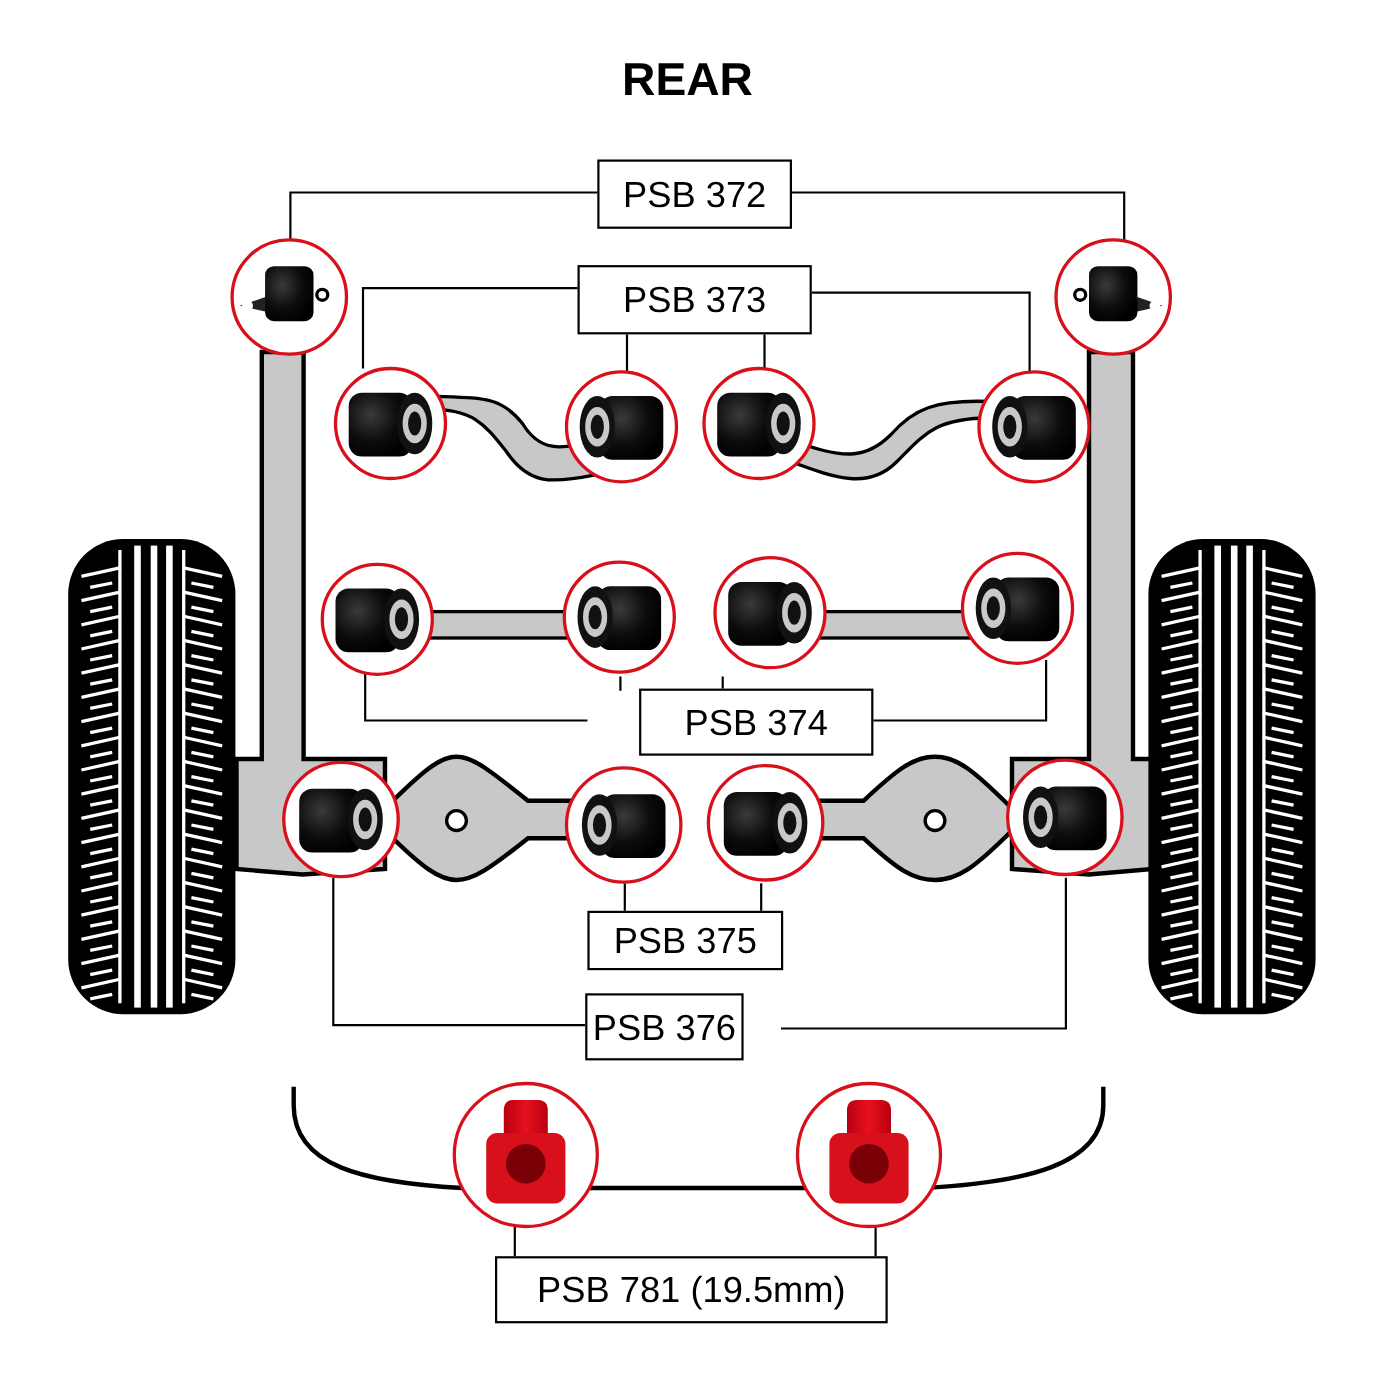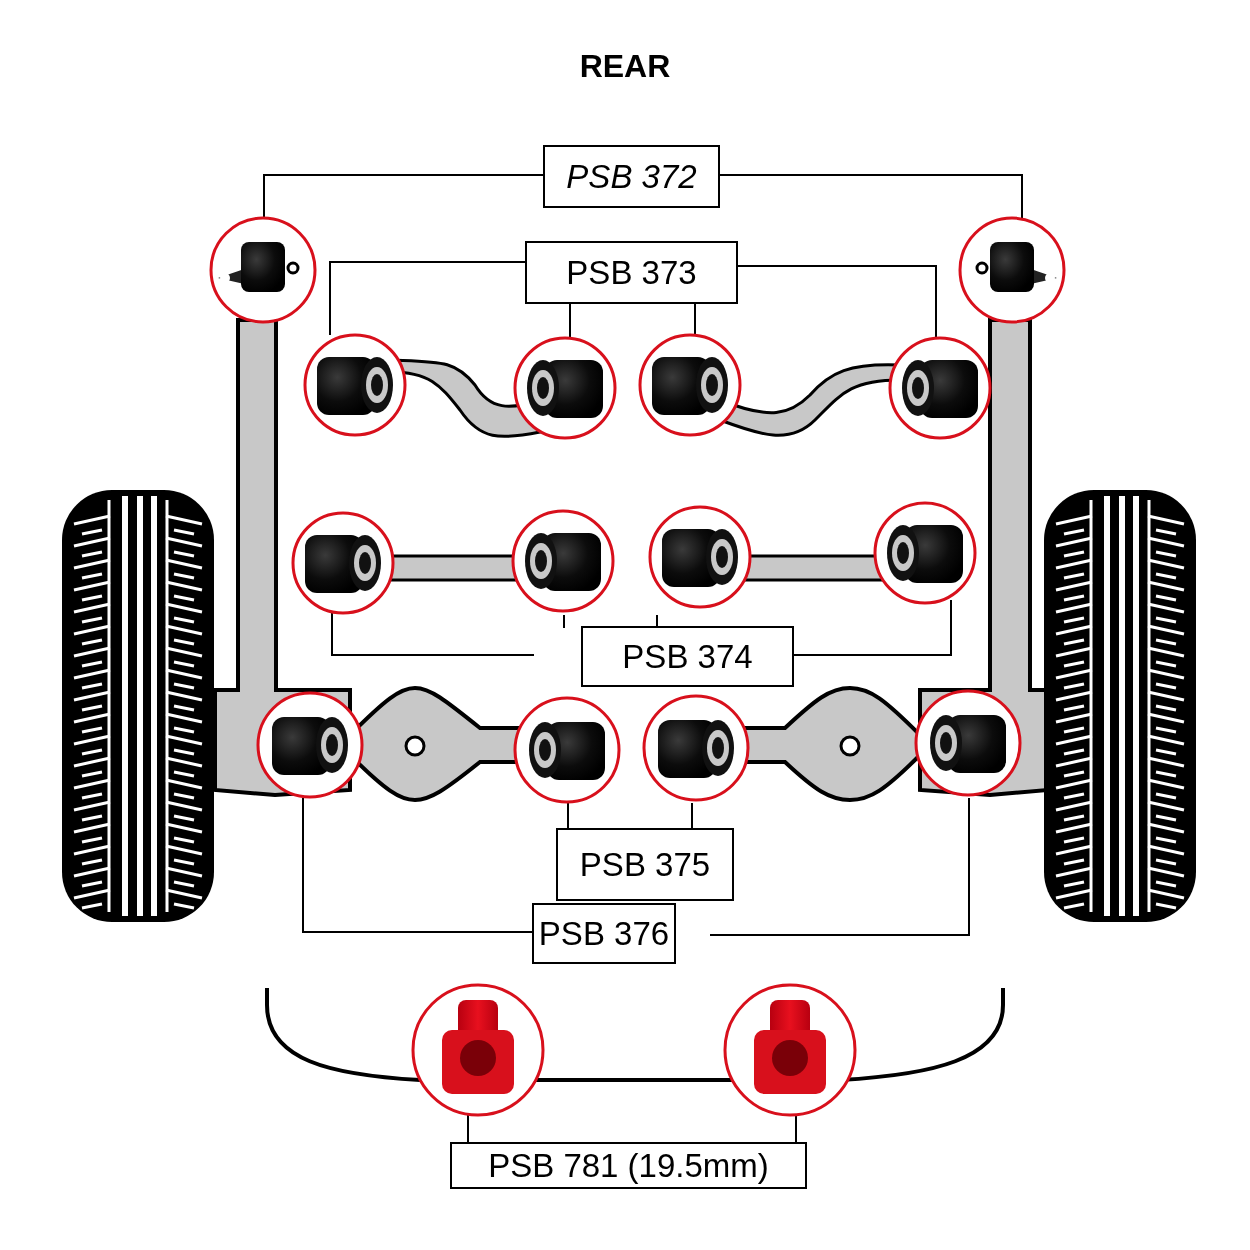--- a/index.html
+++ b/index.html
@@ -1,18 +1,18 @@
 <!DOCTYPE html>
 <html><head>
 <meta charset="utf-8">
 <style>
   html, body { margin:0; padding:0; background:#ffffff; }
   body { width:1250px; height:1250px; position:relative; overflow:hidden; font-family:"Liberation Sans", sans-serif; }
   #diagram { position:absolute; left:0; top:0; width:1250px; height:1250px; }
-  .title { position:absolute; left:0; width:1250px; top:48px; text-align:center; font-weight:bold; font-size:32px; color:#000; }
+  .title { position:absolute; left:0; width:1250px; top:48px; text-align:center; font-weight:bold; font-size:42px; color:#000; }
   .label { position:absolute; background:#fff; border:2px solid #000; box-sizing:border-box; font-size:33px; color:#000; display:flex; align-items:center; justify-content:center; white-space:nowrap; }
 </style>
 </head>
 <body>
 
 <div class="title">REAR</div>
 
 <svg id="diagram" viewBox="0 0 1250 1250" xmlns="http://www.w3.org/2000/svg">
   <defs>
     <radialGradient id="bushGrad" cx="35%" cy="35%" r="70%">
@@ -352,18 +352,18 @@
       </g>
       <g>
         <ellipse cx="790" cy="1050" rx="65" ry="65" fill="#fff" stroke="#d8101c" stroke-width="3"></ellipse>
         <rect x="770" y="1000" width="40" height="40" rx="8" fill="url(#redGrad)"></rect>
         <rect x="754" y="1030" width="72" height="64" rx="10" fill="#d8101c"></rect>
         <circle cx="790" cy="1058" r="18" fill="#7a0008"></circle>
       </g>
     </g>
 </svg>
 
-<div class="label" style="left:543px;top:145px;width:177px;height:63px;font-style:italic;">PSB 372</div>
+<div class="label" style="left:543px;top:145px;width:177px;height:63px;">PSB 372</div>
 <div class="label" style="left:525px;top:241px;width:213px;height:63px;">PSB 373</div>
 <div class="label" style="left:533px;top:626px;width:213px;height:61px;margin-left:48px;">PSB 374</div>
-<div class="label" style="left:534px;top:828px;width:178px;height:73px;margin-left:22px;">PSB 375</div>
+<div class="label" style="left:534px;top:828px;width:178px;height:54px;">PSB 375</div>
 <div class="label" style="left:532px;top:903px;width:144px;height:61px;">PSB 376</div>
-<div class="label" style="left:450px;top:1142px;width:357px;height:47px;">PSB 781 (19.5mm)</div>
+<div class="label" style="left:450px;top:1142px;width:357px;height:61px;">PSB 781 (19.5mm)</div>
 
 </body></html>

